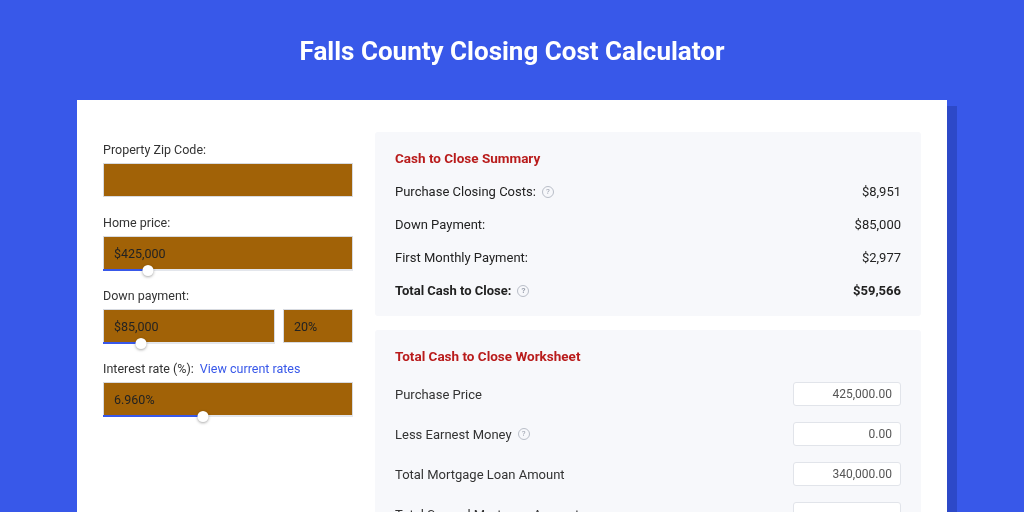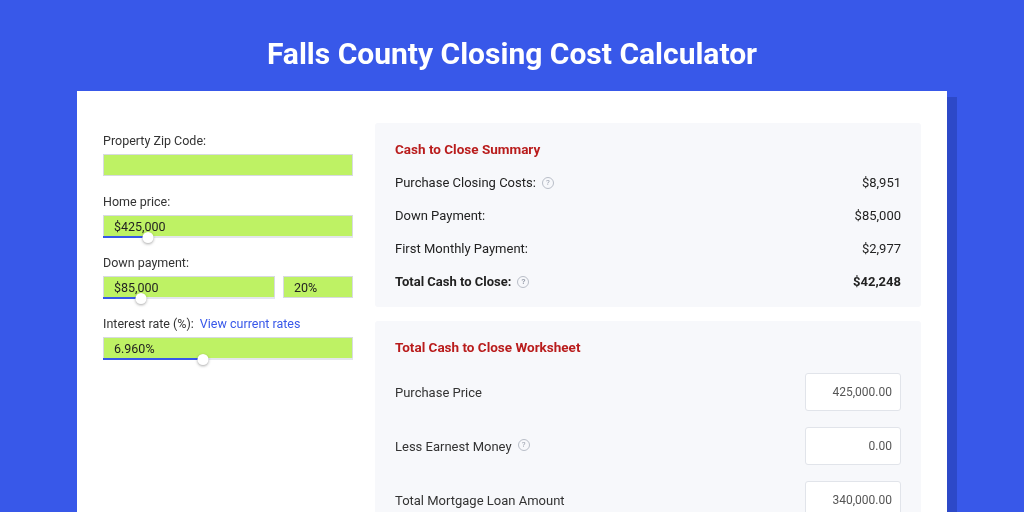--- a/index.html
+++ b/index.html
@@ -6,23 +6,23 @@
   body {
     width: 1024px;
     height: 512px;
     background: #3858e9;
     overflow: hidden;
   }
   .title {
     text-align: center;
     color: #fff;
     font-weight: 700;
-    font-size: 30px;
+    font-size: 26px;
     padding-top: 36px;
-    padding-bottom: 20px;
+    padding-bottom: 34px;
   }
   .card-wrap {
     margin: 0 auto;
     width: 870px;
     position: relative;
   }
   .card-shadow {
     position: absolute;
     top: 6px;
     left: 10px;
@@ -52,23 +52,23 @@
     font-size: 12.5px;
     color: #333;
     margin-bottom: 6px;
     display: flex;
     align-items: center;
     gap: 6px;
   }
   .lbl a { color: #3858e9; text-decoration: none; }
   .input, .inputbox {
     width: 100%;
-    height: 22px;
+    height: 34px;
     border: 1px solid #d7dae0;
-    background: #bef264;
+    background: #a16207;
     font-size: 12.5px;
     color: #222;
     padding: 0 10px;
   }
   .field { margin-bottom: 18px; }
   .slider-wrap { position: relative; }
   .slider-track {
     position: absolute;
     left: 0; right: 0; bottom: -1px;
     height: 2px;
@@ -129,29 +129,29 @@
   }
   .work-row {
     display: flex;
     justify-content: space-between;
     align-items: center;
     font-size: 13px;
     color: #222;
     margin-bottom: 16px;
   }
   .work-row:last-child { margin-bottom: 0; }
-  .work-label { display: flex; gap: 6px; color: #333; }
+  .work-label { display: flex; align-items: center; gap: 6px; color: #333; }
   .work-input {
-    width: 96px;
+    width: 108px;
     height: 24px;
     border: 1px solid #e1e4ea;
     border-radius: 3px;
     background: #fff;
     text-align: right;
-    padding: 18px 8px;
+    padding: 11px 8px;
     font-size: 12px;
     color: #555;
   }
 </style>
 </head>
 <body>
 
 <div class="title">Falls County Closing Cost Calculator</div>
 
 <div class="card-wrap">
@@ -227,21 +227,21 @@
           <span class="sum-label">
             <span>First Monthly Payment:</span>
           </span>
           <span>$2,977</span>
         </div>
         <div class="sum-row bold">
           <span class="sum-label">
             <span>Total Cash to Close:</span>
             <span class="help-icon">?</span>
           </span>
-          <span>$42,248</span>
+          <span>$59,566</span>
         </div>
       </div>
 
       <div class="panel">
         <h3>Total Cash to Close Worksheet</h3>
 
         <div class="work-row">
           <span class="work-label">
             <span>Purchase Price</span>
           </span>

